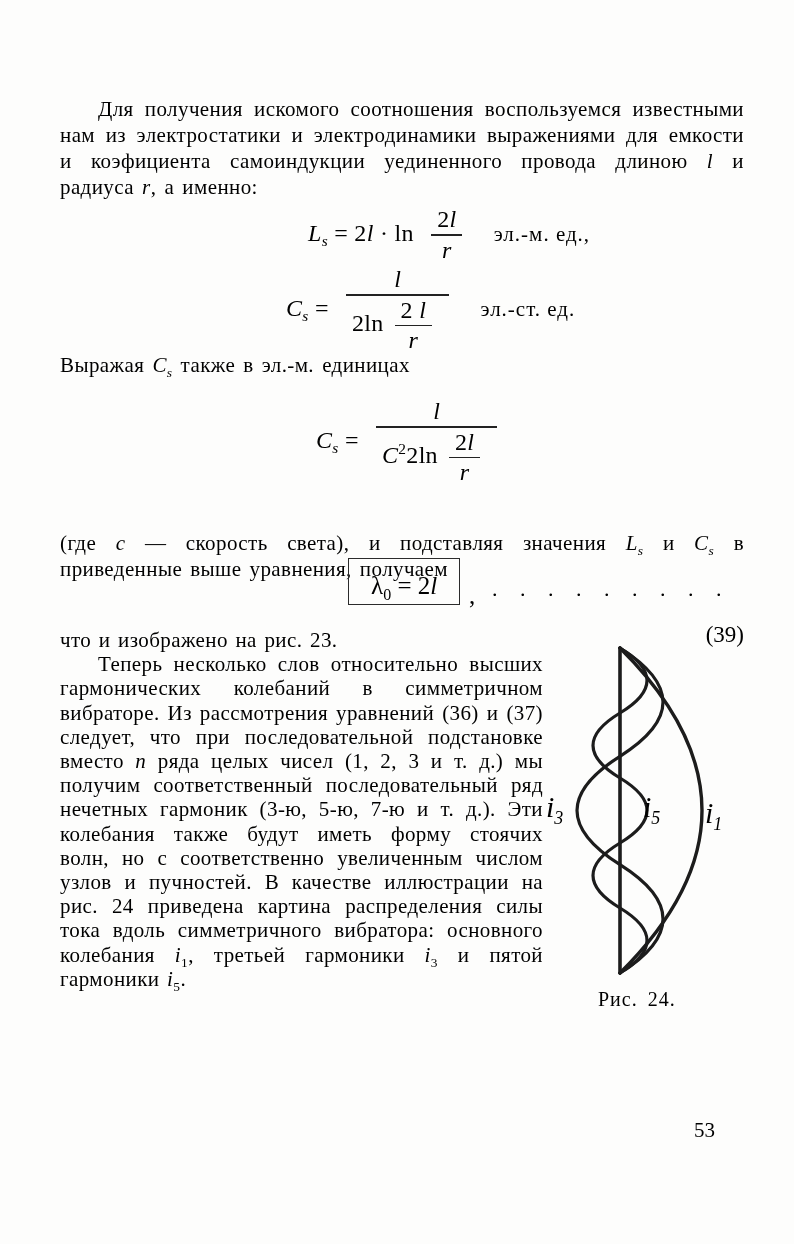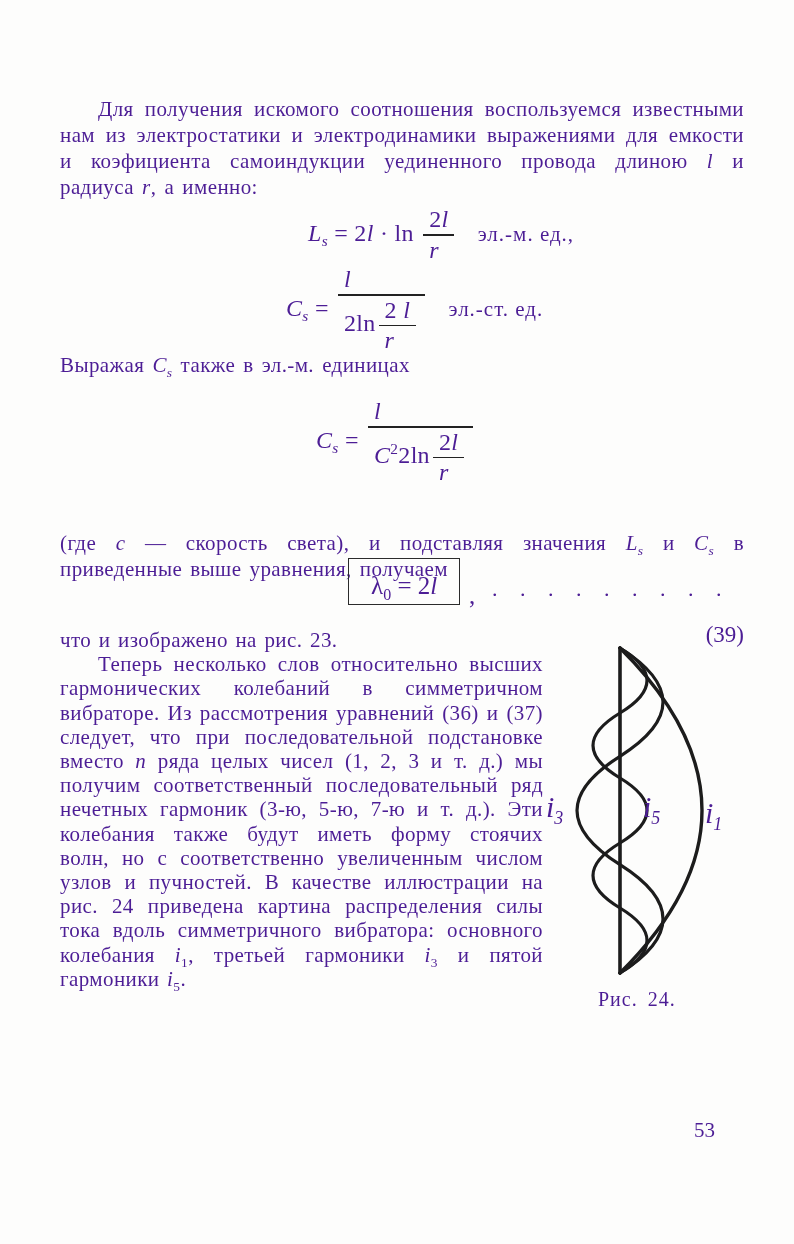--- a/index.html
+++ b/index.html
@@ -1,18 +1,18 @@
 <!DOCTYPE html>
 <html><head>
 <meta charset="utf-8">
 <style>
   html,body{margin:0;padding:0;background:#d9d9d6;}
   .page{
     position:relative;width:794px;height:1244px;margin:0 auto;
-    background:#fdfdfc;color:#4c1d95;
+    background:#fdfdfc;color:#000000;
     font-family:"Liberation Serif","DejaVu Serif",serif;
     overflow:hidden;
   }
   p{margin:0;}
   .v{font-style:italic;}
   sub{font-size:64%;line-height:0;}
   sup{font-size:64%;line-height:0;}
 
   .body-text{
     font-size:21px;line-height:26px;letter-spacing:0.4px;word-spacing:2.5px;
@@ -20,21 +20,21 @@
   }
   .indent{text-indent:38px;}
 
   .p-intro{position:absolute;left:60px;top:96px;width:684px;}
   .p-vyr{position:absolute;left:60px;top:352px;width:684px;text-align:left;}
   .p-gde{position:absolute;left:60px;top:494px;width:684px;margin-top:36px;}
   .p-bottom{position:absolute;left:60px;top:1042px;width:684px;text-align-last:justify;}
 
   .eq{position:absolute;font-size:24px;white-space:nowrap;letter-spacing:0.3px;}
   .eq .units{font-size:21px;margin-left:14px;letter-spacing:1px;}
-  .frac{display:inline-block;vertical-align:middle;text-align:left;margin:0 3px;}
+  .frac{display:inline-block;vertical-align:middle;text-align:center;margin:0 11px;}
   .frac > .num{display:block;border-bottom:2px solid #222;padding:0 6px 1px;}
   .frac > .den{display:block;padding:1px 6px 0;}
   .frac .frac > .num{border-bottom-width:1.8px;}
   .eq-L{left:308px;top:206px;}
   .eq-C{left:286px;top:266px;}
   .eq-C2{left:316px;top:398px;}
 
   .eq-39{position:absolute;left:60px;top:556px;width:684px;height:70px;}
   .lambda-box{
     position:absolute;left:288px;top:2px;

